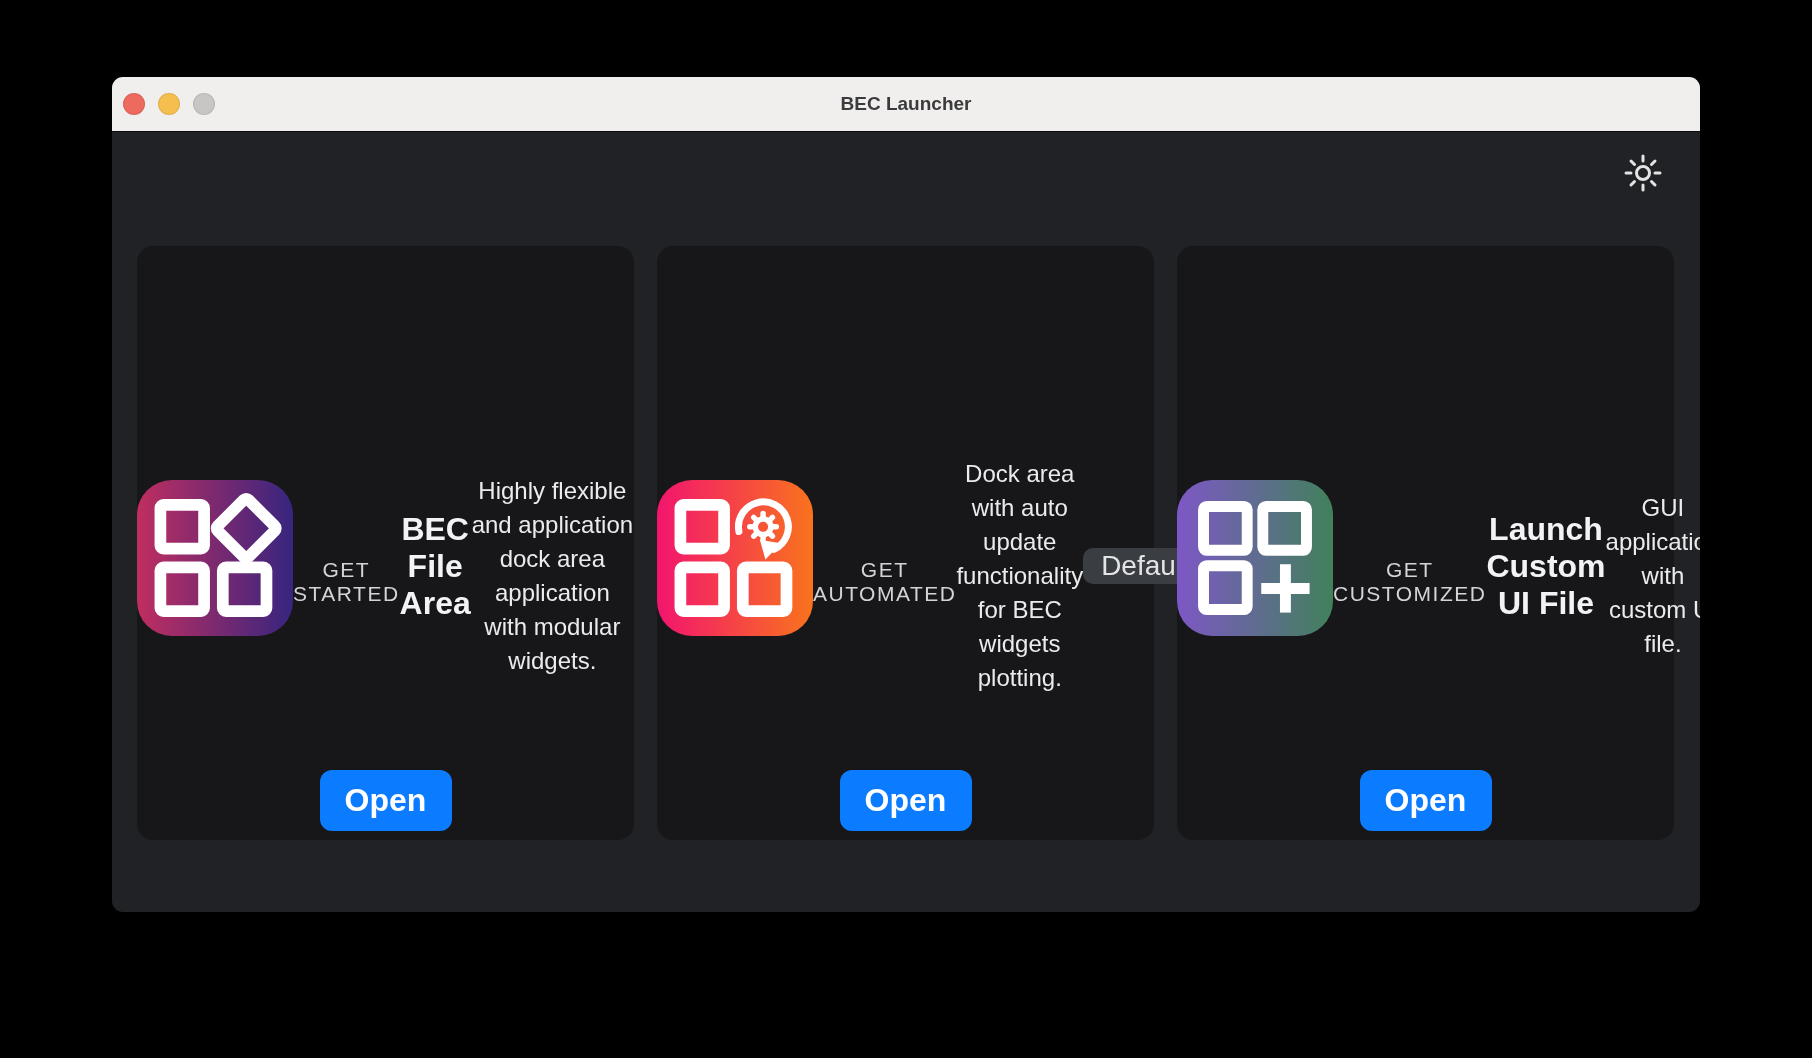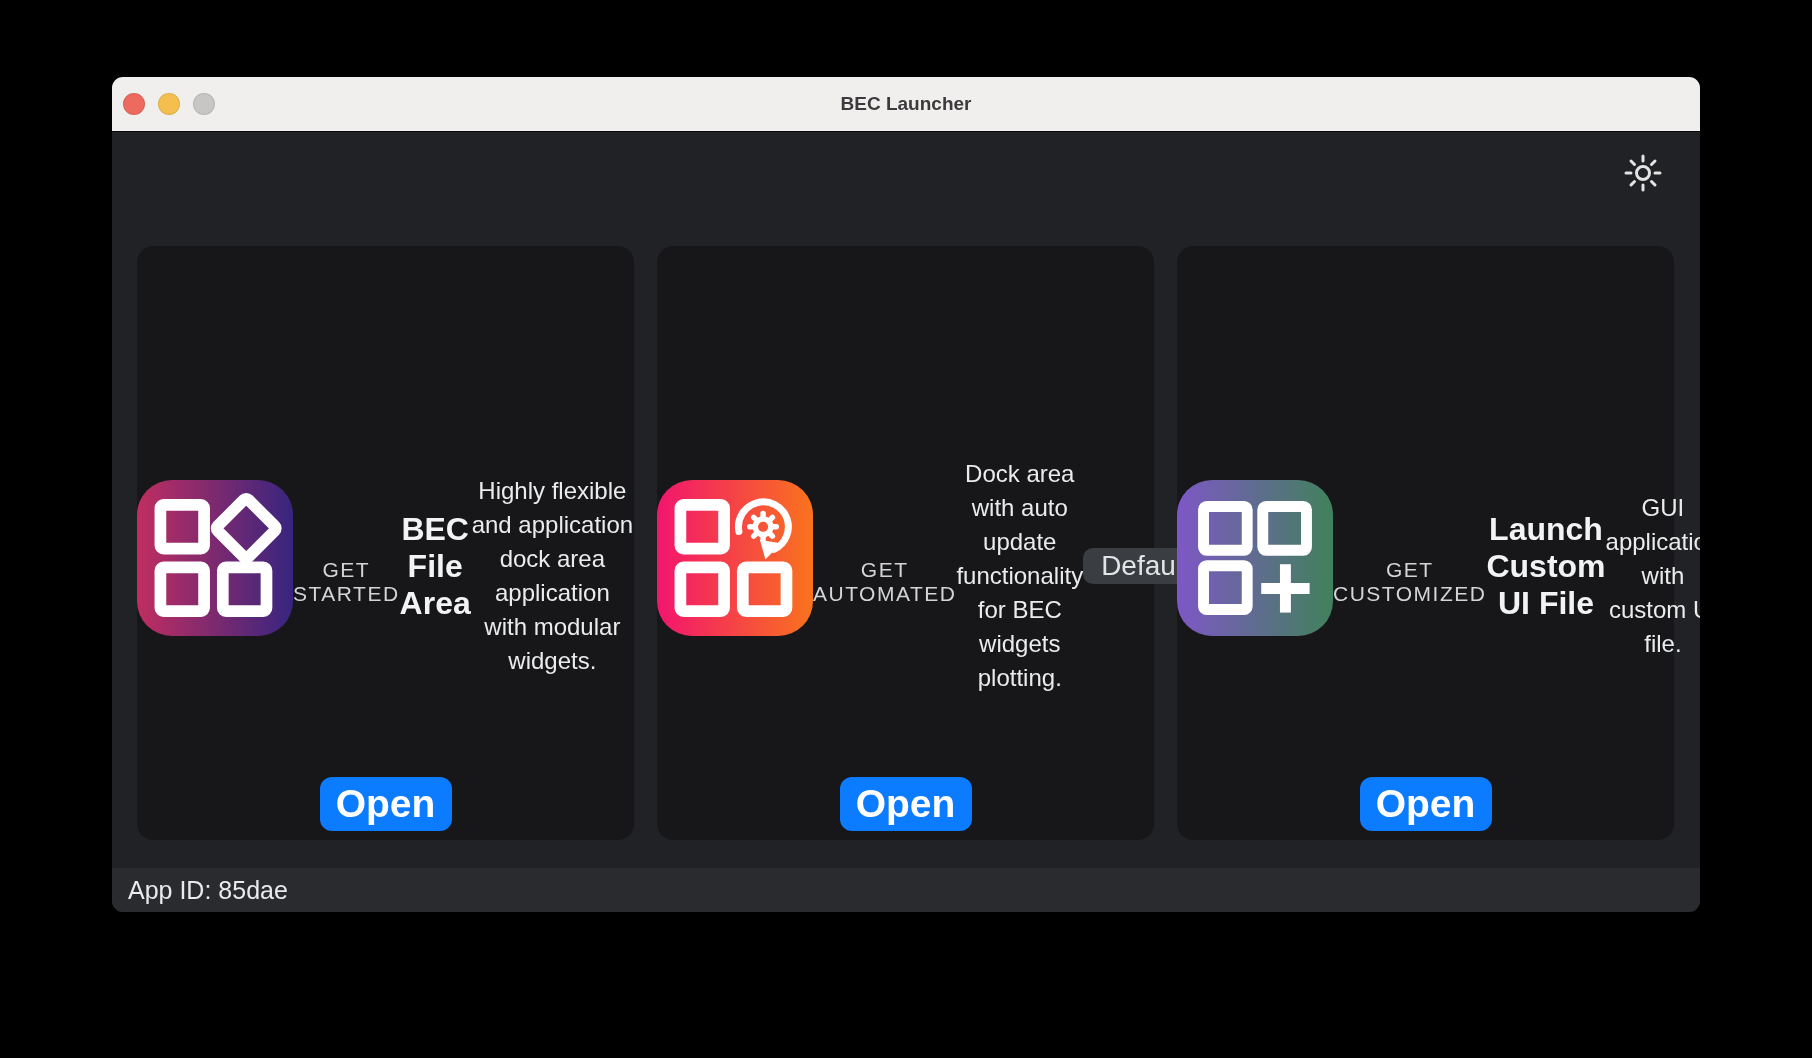--- a/index.html
+++ b/index.html
@@ -44,22 +44,22 @@
   }
   .dropdown{
     margin-top:15px;width:474px;height:36px;background:var(--dropdown-bg,#3a3d41);
     border-radius:10px;display:flex;align-items:center;box-sizing:border-box;
     padding:16px 18px;cursor:pointer;
   }
   .dropdown-value{font-size:28px;color:#e3e4e6;}
   .dropdown-chevron{margin-left:auto;display:flex;align-items:center;}
   .open-button{
     position:absolute;bottom:9px;left:50%;transform:translateX(-50%);
-    width:132px;height:54px;border-radius:12px;border:none;cursor:pointer;
-    background:var(--open-button,#0b7bff);color:#fff;font-size:39px;font-weight:bold;
+    width:132px;height:61px;border-radius:12px;border:none;cursor:pointer;
+    background:var(--open-button,#0b7bff);color:#fff;font-size:32px;font-weight:bold;
     font-family:"Liberation Sans",sans-serif;
     display:flex;align-items:center;justify-content:center;
   }
   .statusbar{
     height:44px;background:var(--status-bar-bg,#2a2b2e);
     display:flex;align-items:center;padding:0 16px;
   }
   .statusbar-text{font-size:25px;color:#e9eaeb;}
 </style>
 </head>
@@ -157,17 +157,14 @@
         </div>
         <div class="eyebrow">GET CUSTOMIZED</div>
         <div class="card-title">Launch Custom UI File</div>
         <div class="card-desc">GUI application with custom UI file.</div>
         <button class="open-button">Open</button>
       </div>
 
     </div>
   </div>
 
-  <div class="statusbar">
-    <span class="statusbar-text">App ID: 85dae</span>
-  </div>
 
 </div>
 
 </body></html>

